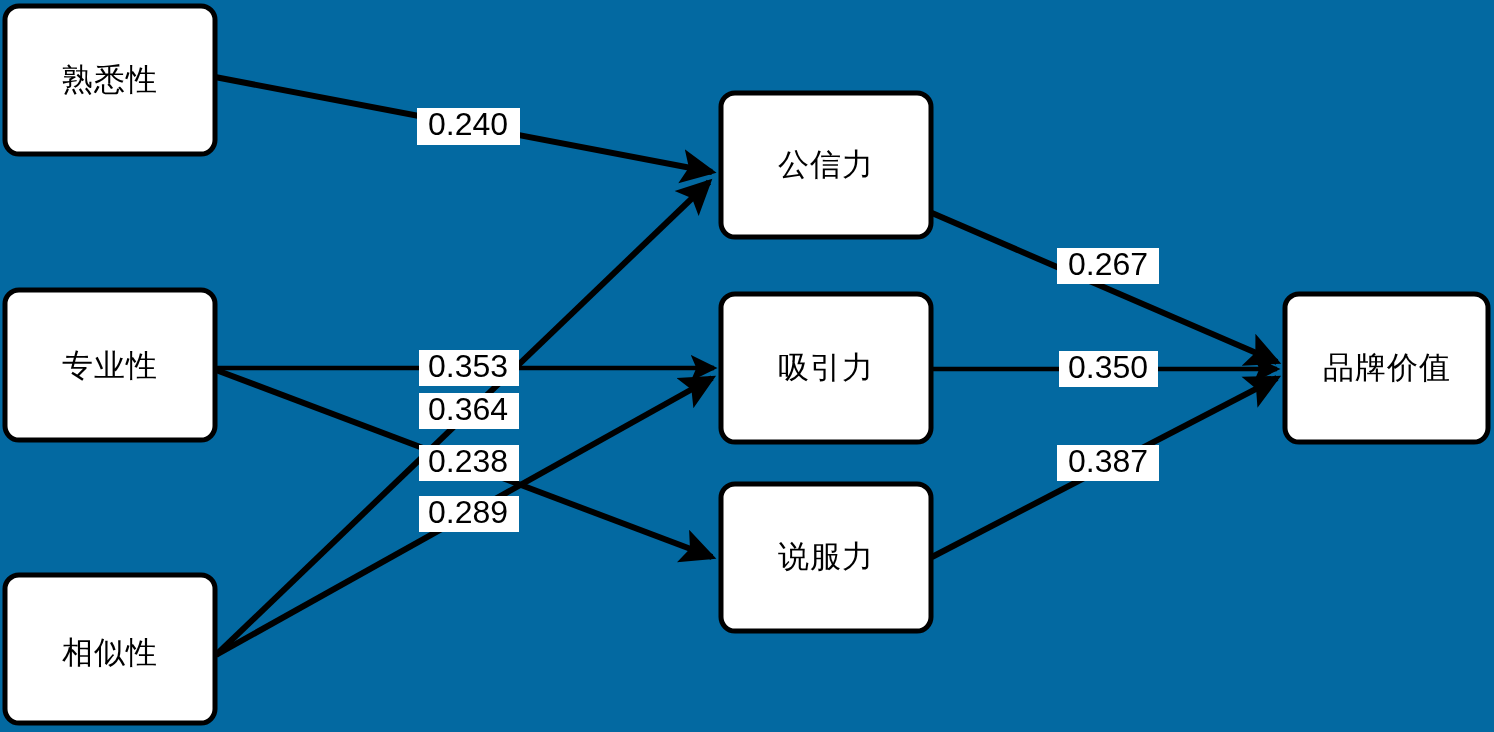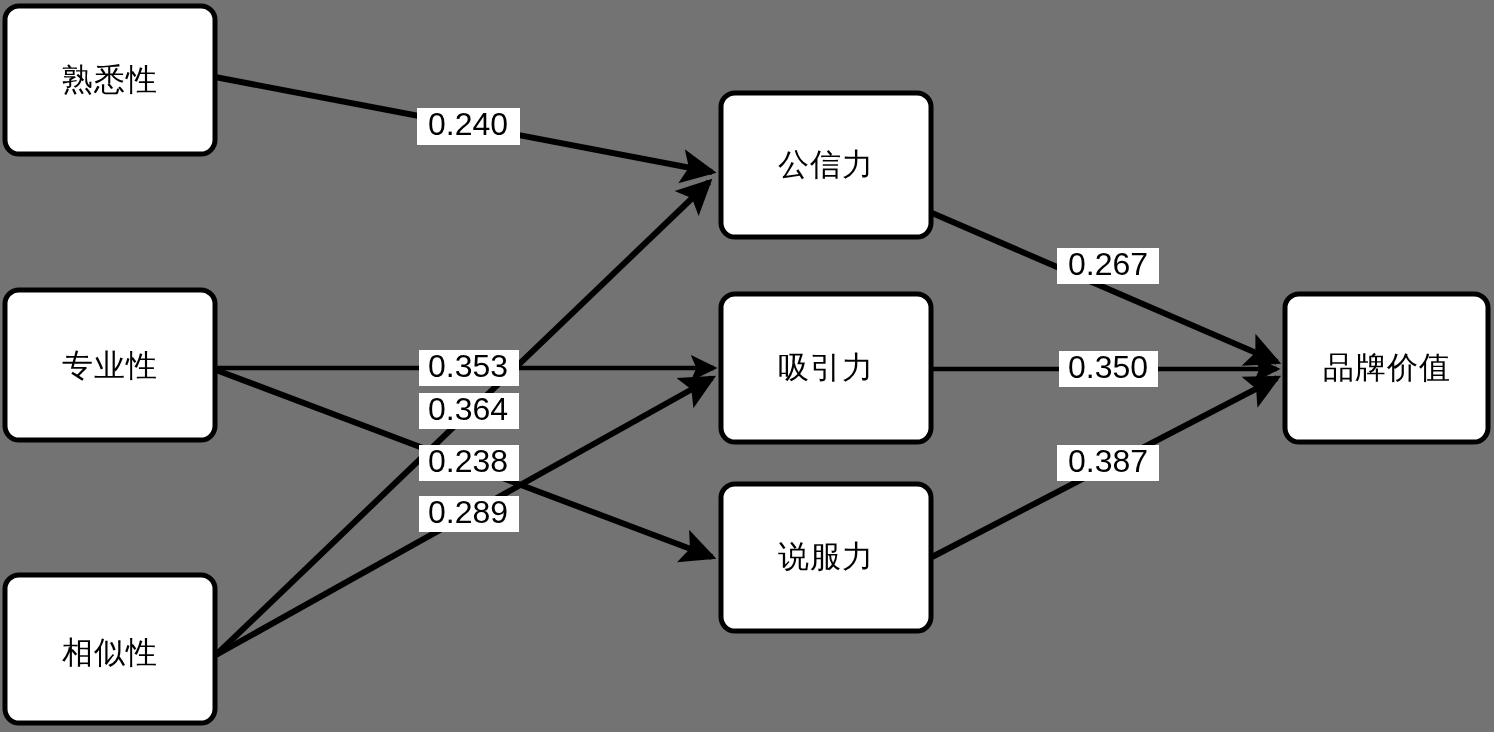--- a/index.html
+++ b/index.html
@@ -8,21 +8,21 @@
     padding: 0;
     background: #ffffff;
   }
   body {
     font-family: "Liberation Sans", "DejaVu Sans", sans-serif;
   }
   #diagram-root {
     position: relative;
     width: 1494px;
     height: 732px;
-    background: #737373;
+    background: #0369a1;
     overflow: hidden;
   }
   #diagram-svg {
     position: absolute;
     top: 0;
     left: 0;
     width: 1494px;
     height: 732px;
     display: block;
   }

